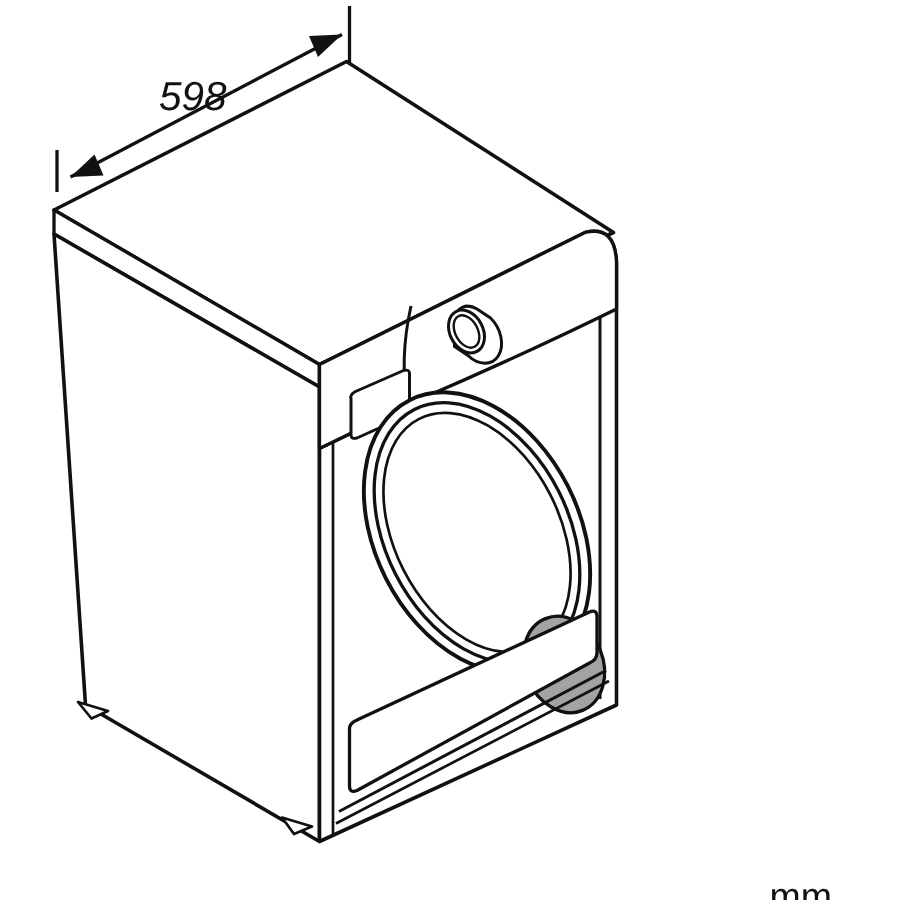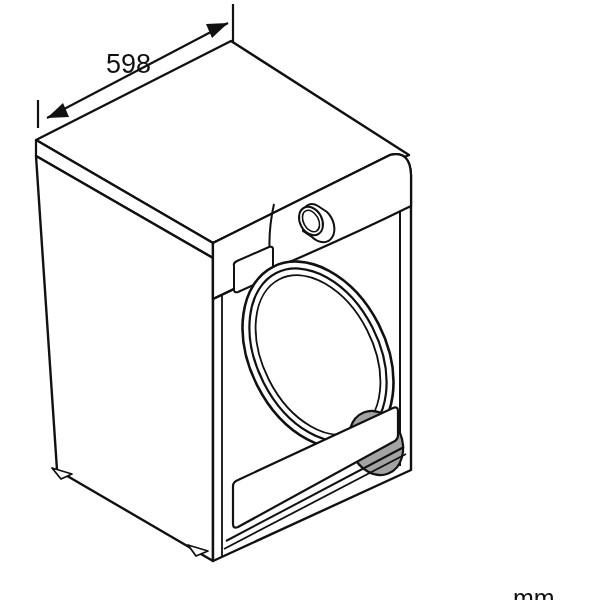--- a/index.html
+++ b/index.html
@@ -7,21 +7,21 @@
        font-family:"Liberation Sans", sans-serif;}
   #stage{position:relative;width:600px;height:600px;background:#ffffff;}
   #drawing{position:absolute;left:0;top:0;width:600px;height:600px;}
   .dimlabel{
     position:absolute;
     font-family:"Liberation Sans", sans-serif;
     color:#111111;
     white-space:nowrap;
     user-select:none;
   }
-  #dim-value{left:106px;top:49px;font-size:27px;letter-spacing:0px;}
+  #dim-value{left:106px;top:49px;font-size:27px;letter-spacing:0px;font-style:italic;}
   #unit-label{left:513px;top:568px;font-size:25px;margin-top:16px;}
 </style>
 </head>
 <body>
 
 <div id="stage">
 
   <svg id="drawing" viewBox="0 0 600 600" xmlns="http://www.w3.org/2000/svg">
 
     <g stroke="#111111" fill="none" stroke-width="2.2" stroke-linecap="butt">

